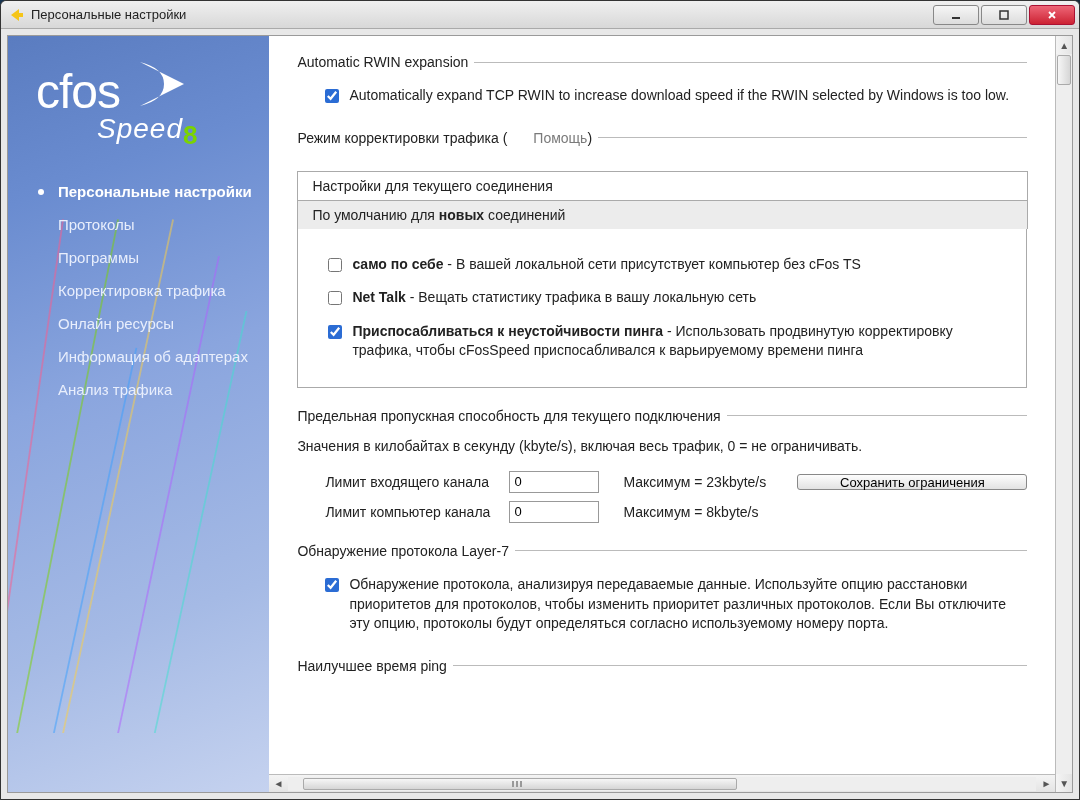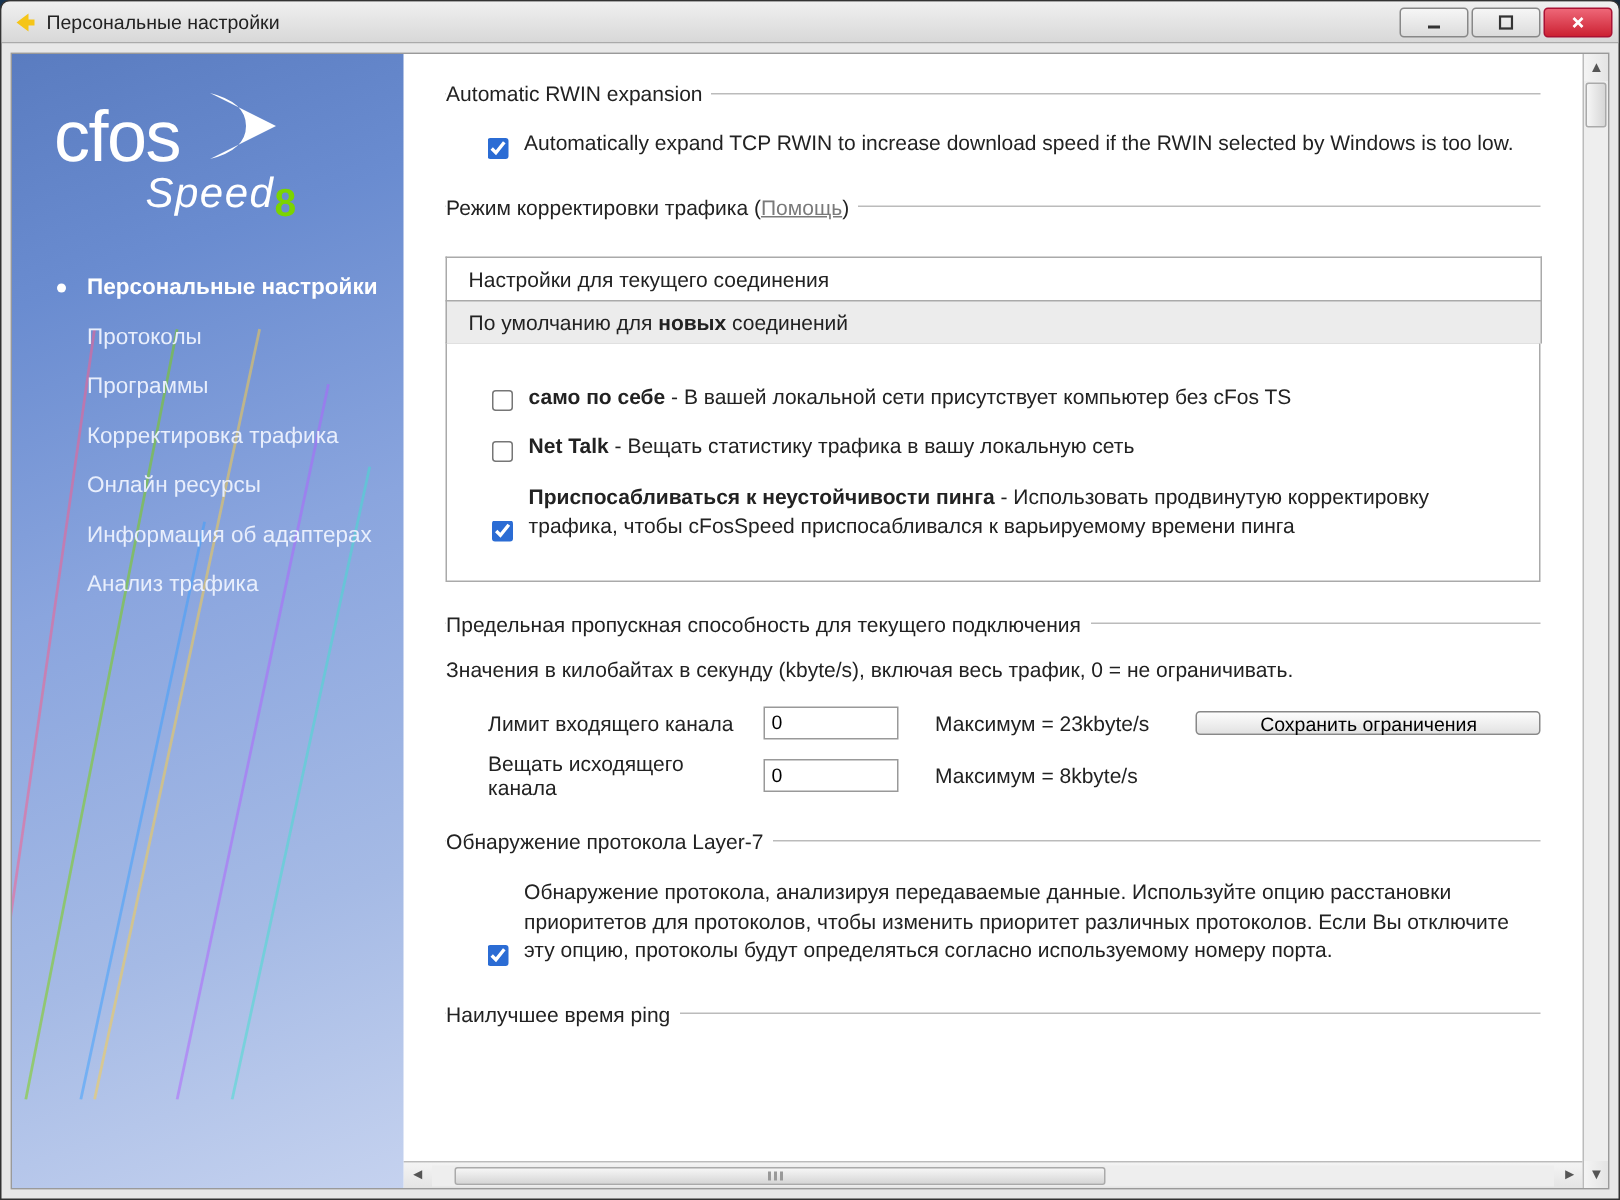--- a/index.html
+++ b/index.html
@@ -70,22 +70,22 @@
   flex:1; overflow:auto; padding: 18px 28px 10px 28px;
   font-size:14px; color:#222;
 }
 fieldset.group {
   border:none; border-top:1px solid #bbb;
   margin: 0 0 20px 0; padding: 12px 0 0 0;
 }
 fieldset.group > legend {
   padding: 0 6px 0 0; font-size:14px; color:#222;
 }
-.help-link { color:#7a7a7a; text-decoration:underline; cursor:pointer; }
-.chk-row { display:flex; align-items:flex-end; margin: 4px 0 4px 28px; gap:10px; line-height:1.4; }
+.help-link { color:#7a7a7a; cursor:pointer;margin-left:26px; }
+.chk-row { display:flex; align-items:flex-start; margin: 4px 0 4px 28px; gap:10px; line-height:1.4; }
 .chk-row input[type=checkbox] { margin-top:3px; accent-color:#2b6cd4; width:14px; height:14px; flex-shrink:0; }
 .chk-row .lbl { flex:1; }
 .tabs { display:flex; margin:12px 0 0 0;flex-direction:column; }
 .tab {
   border:1px solid #aaa; padding:6px 14px; font-size:14px;
   background:#ececec; margin-right:-1px; cursor:pointer;
   border-bottom:none; position:relative; top:1px;
 }
 .tab.active { background:#fff; z-index:2; }
 .tab b { font-weight:700; }
@@ -226,21 +226,21 @@
 
         <fieldset class="group">
           <legend>Предельная пропускная способность для текущего подключения</legend>
           <div class="note">Значения в килобайтах в секунду (kbyte/s), включая весь трафик, 0 = не ограничивать.</div>
           <div class="limits">
             <label>Лимит входящего канала</label>
             <input type="text" value="0" style="">
             <span>Максимум = 23kbyte/s</span>
             <button class="save-btn">Сохранить ограничения</button>
 
-            <label>Вещать исходящего канала</label>
+            <label>Лимит компьютер канала</label>
             <input type="text" value="0" style="">
             <span>Максимум = 8kbyte/s</span>
             <span></span>
           </div>
         </fieldset>
 
         <fieldset class="group">
           <legend>Обнаружение протокола Layer-7</legend>
           <div class="chk-row">
             <input type="checkbox" checked="" style="">

